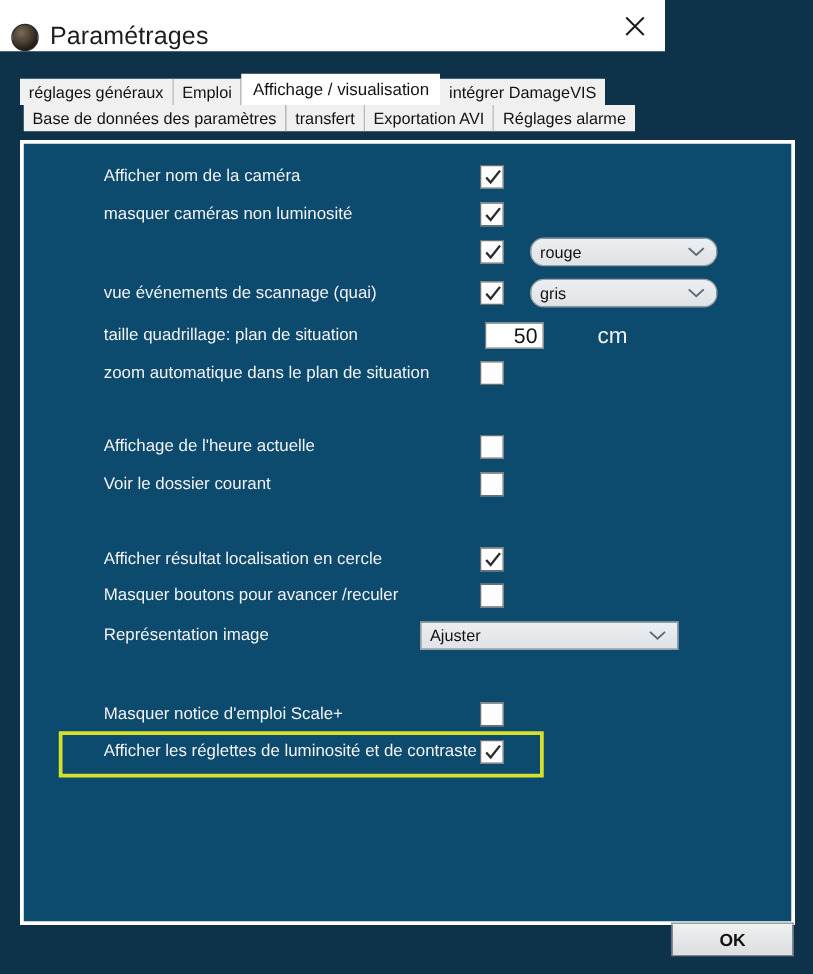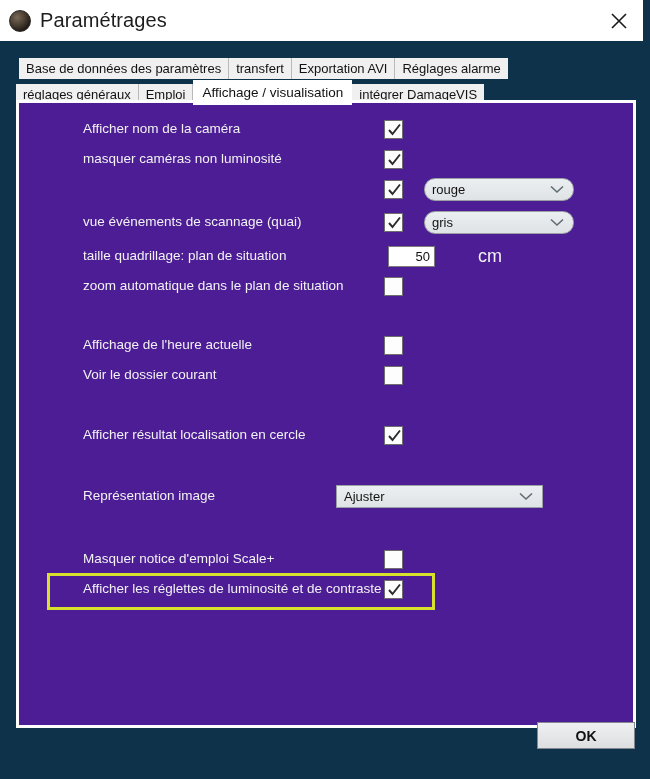--- a/index.html
+++ b/index.html
@@ -11,23 +11,23 @@
   }
   #app {
     position: relative;
     width: 650px; height: 779px;
     background: #0d3249;
   }
 
   
   .titlebar {
     position: absolute; left: 0; top: 0;
-    width: 643px; height: 41px;
+    width: 532px; height: 41px;
     background: #ffffff;
-    display: flex; align-items: center;
+    display: flex; align-items: flex-end;
   }
   .title-icon {
     width: 22px; height: 22px;
     margin-left: 9px; margin-right: 9px;
     border-radius: 50%;
     background: radial-gradient(circle at 36% 32%, #7a6a58 0%, #4a3f33 42%, #241c16 72%, #14100c 100%);
     border: 1px solid #2a2a2a;
     flex: 0 0 auto;
   }
   .title-text {
@@ -73,23 +73,23 @@
     padding: 0 9px;
     border-right: none;
     position: relative;
     z-index: 3;
   }
   .tab-row.row2 { margin-top: 1px; align-items: flex-end; }
 
   
   .panel {
     position: absolute;
-    left: 16px; top: 100px;
+    left: 16px; top: 112px;
     width: 620px; height: 628px;
-    background: #4c1d95;
+    background: #0c4a6e;
     border: 3px solid #ffffff;
     padding-left: 40px;
   }
 
   .rows { position: absolute; left: 0; top: 0; width: 100%; height: 100%; }
 
   .row {
     position: absolute;
     left: 0;
     height: 26px;
@@ -116,21 +116,21 @@
   }
   .cb svg { position: absolute; left: 2px; top: 1px; }
 
   .numbox {
     position: absolute;
     left: 369px;
     width: 47px; height: 21px;
     background: #ffffff;
     border: 1px solid #7b7b7b;
     color: #111;
-    font-size: 13px;
+    font-size: 17px;
     text-align: right;
     line-height: 19px;
     padding-right: 4px;
     cursor: text;
   }
   .unit {
     position: absolute;
     left: 427px;
     font-size: 18px;
     color: #f2f2f2;
@@ -159,21 +159,21 @@
     position: absolute;
     left: 28px; top: 470px;
     width: 388px; height: 37px;
     border: 3px solid #d7e02b;
     pointer-events: none;
   }
 
   
   .okbtn {
     position: absolute;
-    left: 537px; top: 722px;
+    left: 537px; top: 738px;
     width: 98px; height: 27px;
     background: linear-gradient(#eff0f1, #dddedf);
     border: 1px solid #828790;
     color: #101010;
     font-size: 14px;
     font-weight: bold;
     display: flex; align-items: center; justify-content: center;
     cursor: pointer;
   }
 </style>
@@ -186,31 +186,31 @@
     <div class="title-icon"></div>
     <div class="title-text">Paramétrages</div>
     <div class="title-close">
       <svg width="20" height="20" viewBox="0 0 20 20">
         <path d="M3 3 L17 17 M17 3 L3 17" stroke="#1a1a1a" stroke-width="1.6" fill="none"></path>
       </svg>
     </div>
   </div>
 
   <div class="tabs">
+    <div class="tab-row row2">
+      <div class="tab">réglages généraux</div>
+      <div class="tab">Emploi</div>
+      <div class="tab active">Affichage / visualisation</div>
+      <div class="tab">intégrer DamageVIS</div>
+    </div>
     <div class="tab-row row1">
       <div class="tab">Base de données des paramètres</div>
       <div class="tab">transfert</div>
       <div class="tab">Exportation AVI</div>
       <div class="tab">Réglages alarme</div>
-    </div>
-    <div class="tab-row row2">
-      <div class="tab">réglages généraux</div>
-      <div class="tab">Emploi</div>
-      <div class="tab active">Affichage / visualisation</div>
-      <div class="tab">intégrer DamageVIS</div>
     </div>
   </div>
 
   <div class="panel">
     <div class="rows">
 
       <div class="row" style="top:13px">
         <div class="row-label">Afficher nom de la caméra</div>
         <div class="cb">
           <svg width="15" height="16" viewBox="0 0 15 16">
@@ -285,20 +285,24 @@
 
       <div class="row" style="top:319px">
         <div class="row-label">Afficher résultat localisation en cercle</div>
         <div class="cb">
           <svg width="15" height="16" viewBox="0 0 15 16">
               <path d="M2 8 L5.5 12 L13 2.5" stroke="#2b2b2b" stroke-width="1.9" fill="none"></path>
             </svg>
         </div>
       </div>
 
+      <div class="row" style="top:348px">
+        <div class="row-label">Masquer boutons pour avancer /reculer</div>
+        <div class="cb"></div>
+      </div>
 
       <div class="row" style="top:380px">
         <div class="row-label">Représentation image</div>
         <div class="ddl wide">
           <span class="cap">Ajuster</span>
           <span class="arw">
             <svg width="14" height="9" viewBox="0 0 14 9">
                 <path d="M1 1.5 L7 7 L13 1.5" stroke="#606b72" stroke-width="1.6" fill="none"></path>
               </svg>
           </span>

